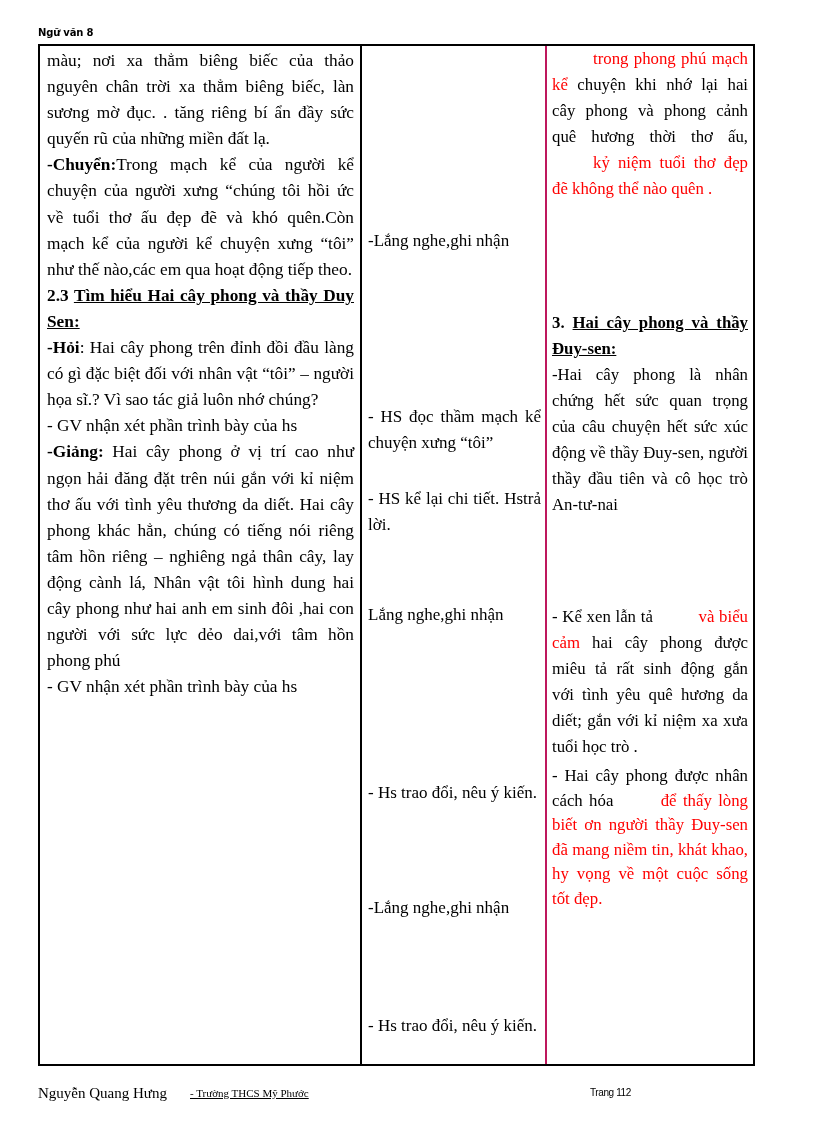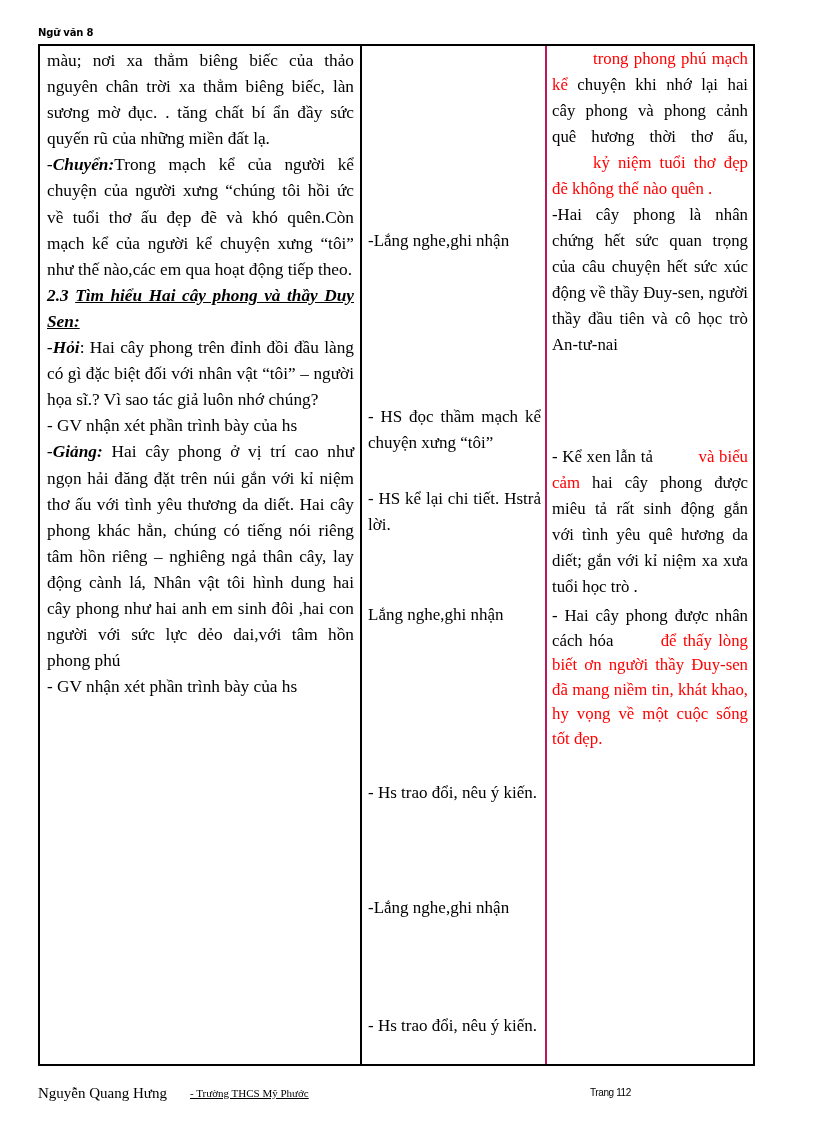--- a/index.html
+++ b/index.html
@@ -8,57 +8,58 @@
   .header-label { position: absolute; left: 38px; top: 27px; font-family: "DejaVu Sans", "Liberation Sans", sans-serif;
                   font-weight: bold; font-size: 10px; letter-spacing: -0.2px; }
   .doc-table { position: absolute; left: 38px; top: 44px; width: 717px; height: 1022px;
                border: 2px solid #000; box-sizing: border-box; display: flex; }
   .col { box-sizing: border-box; height: 100%; position: relative; }
   .col-1 { width: 322px; border-right: 2px solid #000; padding: 0 6px 0 7px; }
   .col-2 { width: 185px; border-right: 2px solid #be185d; }
   .col-3 { flex: 1; padding: 0 5px 0 5px; }
   .para { font-size: 17.3px; line-height: 26.1px; text-align: justify; margin: 0; }
   .col-3 .para { font-size: 16.8px; line-height: 26px; }
-  .b { font-weight: bold; font-style: italic; }
+  .b { font-weight: bold; }
   .u { text-decoration: underline; }
   .red { color: #ff0000; margin-left: 41px; }
   .blk { position: absolute; left: 6px; right: 4px; font-size: 17px; line-height: 26px; text-align: justify; }
   .footer-name { position: absolute; left: 38px; top: 1085px; font-size: 15px; font-family: "Liberation Serif", serif; }
   .footer-school { position: absolute; left: 190px; top: 1087px; font-size: 11px; font-family: "Liberation Serif", serif; text-decoration: underline; }
   .footer-page { position: absolute; left: 590px; top: 1087px; font-size: 10px; font-family: "Liberation Sans", sans-serif; letter-spacing: -0.4px; }
 </style>
 </head>
 <body>
 
 <div class="header-label">Ngữ văn 8</div>
 
 <div class="doc-table">
 
   <div class="col col-1">
-    <p class="para" style="margin-top:2px">màu; nơi xa thẳm biêng biếc của thảo nguyên chân trời xa thẳm biêng biếc, làn sương mờ đục. . tăng chất bí ẩn đầy sức quyến rũ của những miền đất lạ.</p>
+    <p class="para" style="margin-top:2px">màu; nơi xa thẳm biêng biếc của thảo nguyên chân trời xa thẳm biêng biếc, làn sương mờ đục. . tăng riêng bí ẩn đầy sức quyến rũ của những miền đất lạ.</p>
     <p class="para"><span class="b">-Chuyển:</span><span>Trong mạch kể của người kể chuyện của người xưng “chúng tôi hồi ức về tuổi thơ ấu đẹp đẽ và khó quên.Còn mạch kể của người kể chuyện xưng “tôi” như thế nào,các em qua hoạt động tiếp theo.</span></p>
     <p class="para b"><span>2.3 </span><span class="u">Tìm hiểu Hai cây phong và thầy Duy Sen:</span></p>
     <p class="para"><span class="b">-Hỏi</span><span>: Hai cây phong trên đỉnh đồi đầu làng có gì đặc biệt đối với nhân vật “tôi” – người họa sĩ.? Vì sao tác giả luôn nhớ chúng?</span></p>
     <p class="para">- GV nhận xét  phần trình bày của hs</p>
     <p class="para"><span class="b">-Giảng:</span><span> Hai cây phong ở vị trí cao như ngọn hải đăng đặt trên núi gắn với kỉ niệm thơ ấu với tình yêu thương da diết. Hai cây phong khác hẳn, chúng có tiếng nói riêng tâm hồn riêng – nghiêng ngả thân cây, lay động cành lá, Nhân vật tôi hình dung hai cây phong như hai anh em sinh đôi ,hai con người với sức lực dẻo dai,với tâm hồn phong phú</span></p>
     <p class="para">- GV nhận xét  phần trình bày của hs</p>
   </div>
 
   <div class="col col-2">
     <div class="blk" style="top:182px">-Lắng nghe,ghi nhận</div>
     <div class="blk" style="top:358px">- HS đọc thầm mạch kể chuyện xưng “tôi”</div>
     <div class="blk" style="top:440px"> - HS kể lại chi tiết. Hstrả lời.</div>
     <div class="blk" style="top:556px">Lắng nghe,ghi nhận</div>
     <div class="blk" style="top:734px">- Hs trao  đổi, nêu ý kiến.</div>
     <div class="blk" style="top:849px">-Lắng nghe,ghi nhận</div>
     <div class="blk" style="top:967px">- Hs trao  đổi, nêu ý kiến.</div>
   </div>
 
   <div class="col col-3">
     <p class="para" style="margin-top:0"><span class="red">trong phong phú mạch kể</span><span> chuyện khi nhớ lại hai cây phong và phong cảnh quê hương thời thơ ấu, </span><span class="red">kỷ niệm tuổi thơ đẹp đẽ không thể nào quên .</span></p>
+    <p class="para b" style="margin-top:108px"><span>3. </span><span class="u">Hai cây phong và thầy Đuy-sen:</span></p>
     <p class="para">-Hai cây phong là nhân chứng hết sức quan trọng của câu chuyện hết sức xúc động về thầy Đuy-sen, người thầy đầu tiên và cô học trò An-tư-nai</p>
     <p class="para" style="margin-top:86px"><span>- Kể xen lẫn tả </span><span class="red">và biểu cảm</span><span> hai cây phong được miêu tả rất sinh động gắn với tình yêu quê hương da diết; gắn với kỉ niệm xa xưa tuổi học trò .</span></p>
     <p class="para" style="margin-top:4px; line-height:24.5px"><span>- Hai cây phong được nhân cách hóa </span><span class="red">để thấy lòng biết ơn người thầy Đuy-sen đã mang niềm tin, khát khao, hy vọng về một cuộc sống tốt đẹp.</span></p>
   </div>
 </div>
 
 <div class="footer-name">Nguyễn Quang Hưng</div>
 <div class="footer-school">- Trường THCS Mỹ Phước</div>
 <div class="footer-page">Trang 112</div>
 

